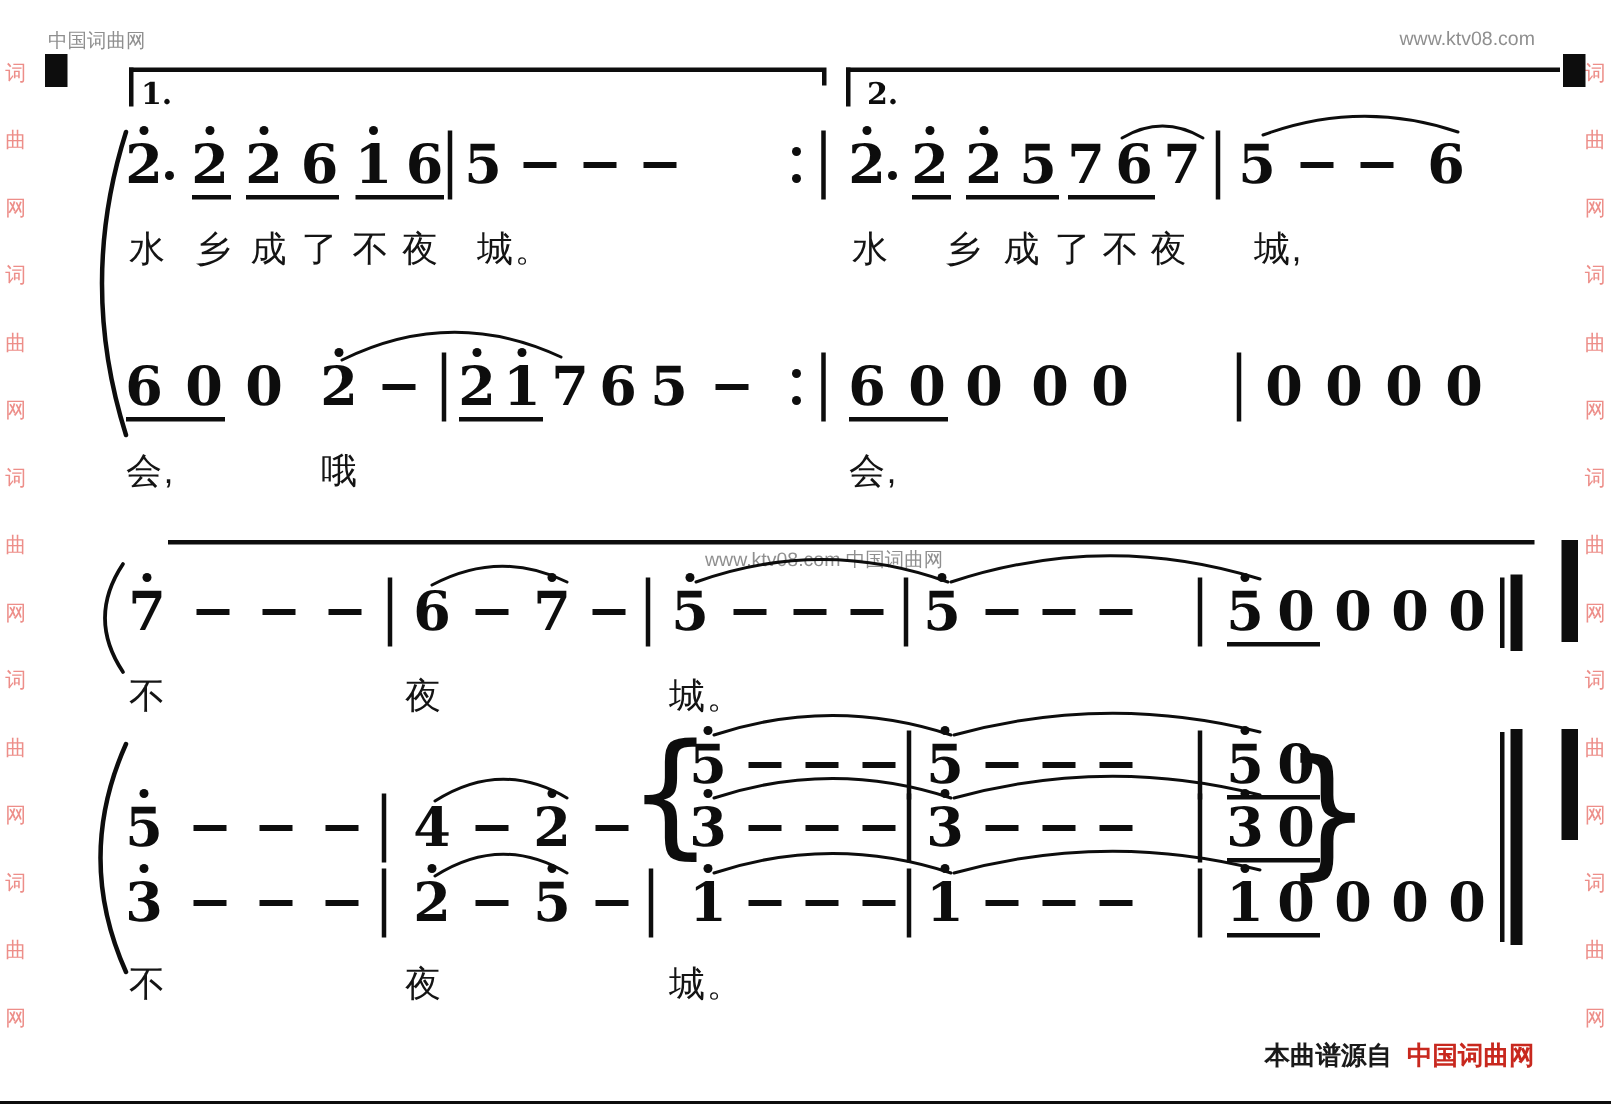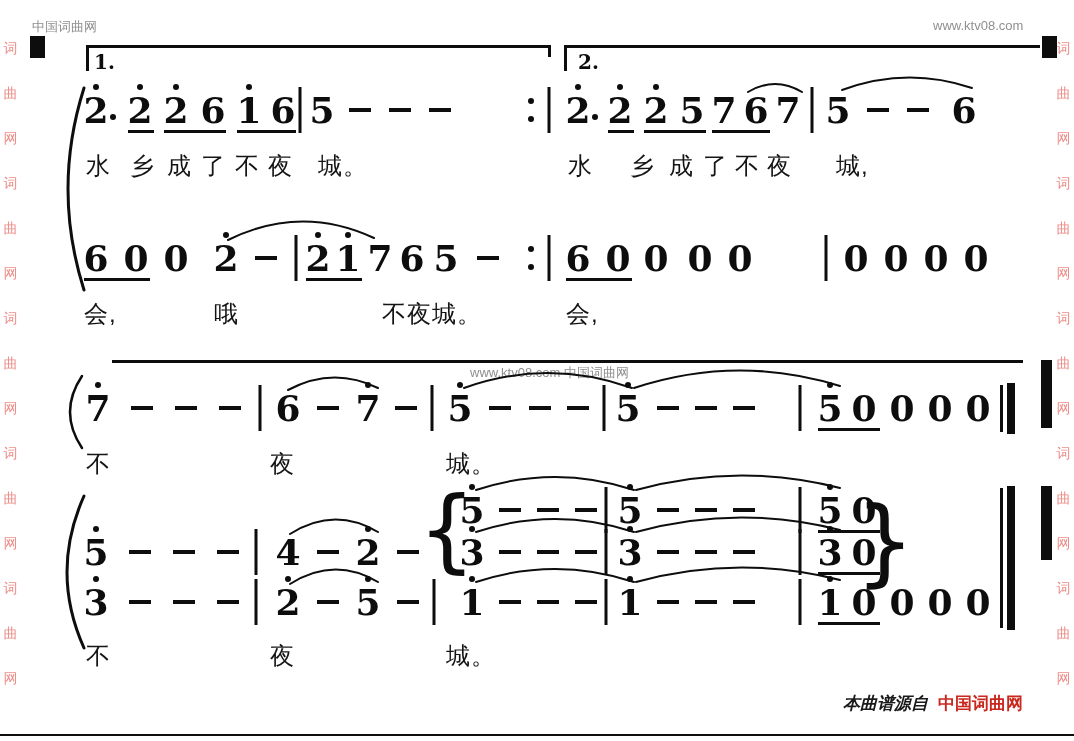--- a/index.html
+++ b/index.html
@@ -2,21 +2,21 @@
 <html style="--ink: #0d0d0d; --red: #c8281e; --pink: #ed8e89; --gray: #8f8f8f;"><head>
 <meta charset="utf-8">
 <style>
   :root{ --ink:#0d0d0d; --red:#c8281e; --pink:#ed8e89; --gray:#8f8f8f; }
   html,body{margin:0;padding:0;background:#fff;}
   #page{position:relative;width:1074px;height:741px;background:#ffffff;overflow:hidden;
         font-family:"Liberation Sans",sans-serif;}
   .wm{position:absolute;color:var(--gray);font-size:13px;white-space:nowrap;}
   .sidecol{position:absolute;width:17px;top:26px;color:var(--pink);font-size:14px;
            line-height:45px;word-break:break-all;text-align:center;}
-  .footer-label{position:absolute;font-weight:700;font-size:17px;color:#1a1a1a;white-space:nowrap;font-style:italic;}
+  .footer-label{position:absolute;font-weight:700;font-size:17px;color:#1a1a1a;white-space:nowrap;}
   .footer-site{position:absolute;font-weight:700;font-size:17px;color:var(--red);white-space:nowrap;}
   #arcs{position:absolute;left:0;top:0;pointer-events:none;}
   #music-layer{position:absolute;left:0;top:0;width:100%;height:100%;}
   .num{position:absolute;transform:translate(-50%,-50%);font-family:"DejaVu Serif",serif;
        font-weight:700;font-size:36px;color:var(--ink);line-height:1;}
   .dash{position:absolute;width:22px;height:4px;background:var(--ink);transform:translate(-50%,-50%);}
   .bar{position:absolute;width:3px;height:46px;background:var(--ink);transform:translate(-50%,-50%);}
   .mdot{position:absolute;width:6px;height:6px;border-radius:50%;background:var(--ink);
         transform:translate(-50%,-50%);}
   .ul{position:absolute;height:3px;background:var(--ink);}
@@ -254,21 +254,20 @@
       <div class="lyric" style="left: 318px; top: 166px;">城。</div>
       <div class="lyric" style="left: 568px; top: 166px;">水</div>
       <div class="lyric" style="left: 630px; top: 166px;">乡</div>
       <div class="lyric" style="left: 669px; top: 166px;">成</div>
       <div class="lyric" style="left: 703px; top: 166px;">了</div>
       <div class="lyric" style="left: 735px; top: 166px;">不</div>
       <div class="lyric" style="left: 767px; top: 166px;">夜</div>
       <div class="lyric" style="left: 836px; top: 166px;">城,</div>
       <div class="lyric" style="left: 84px; top: 314px;">会,</div>
       <div class="lyric" style="left: 214px; top: 314px;">哦</div>
-      <div class="lyric" style="left: 382px; top: 314px;">不夜城。</div>
       <div class="lyric" style="left: 566px; top: 314px;">会,</div>
       <div class="lyric" style="left: 86px; top: 464px;">不</div>
       <div class="lyric" style="left: 270px; top: 464px;">夜</div>
       <div class="lyric" style="left: 446px; top: 464px;">城。</div>
       <div class="lyric" style="left: 86px; top: 656px;">不</div>
       <div class="lyric" style="left: 270px; top: 656px;">夜</div>
       <div class="lyric" style="left: 446px; top: 656px;">城。</div>
       <div class="bracetxt" style="left: 447px; top: 530px; font-size: 90px;">{</div>
       <div class="bracetxt" style="left: 885px; top: 542px; font-size: 94px;">}</div>
       <div class="rect" style="left: 86px; top: 45px; width: 462px; height: 2.5px;"></div>

